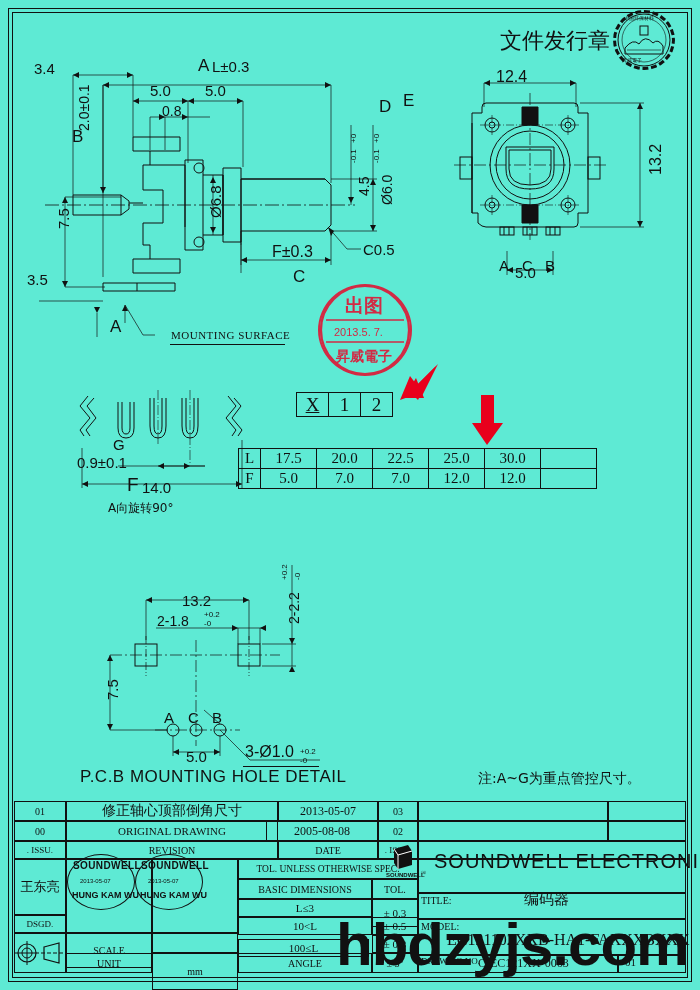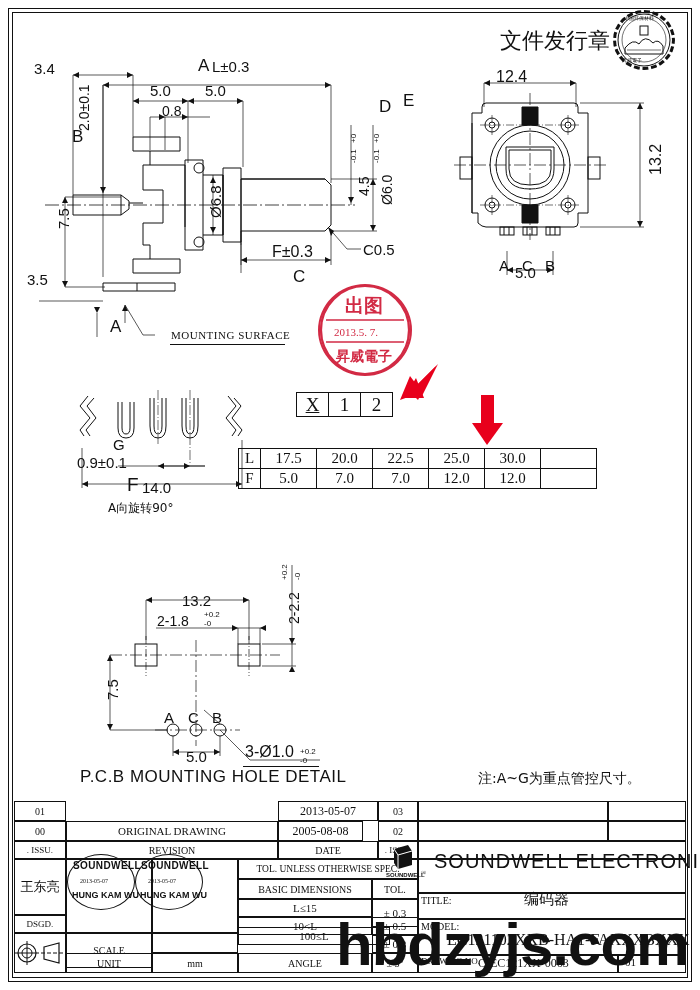--- a/index.html
+++ b/index.html
@@ -6,21 +6,21 @@
   * { box-sizing: border-box; }
   html, body {
     margin: 0; padding: 0;
     background: #8a8a8a;
     font-family: "Liberation Sans", sans-serif;
   }
   #sheet {
     position: relative;
     width: 700px;
     height: 990px;
-    background: #ffffff;
+    background: #5eead4;
     overflow: hidden;
   }
   
   .frame-outer {
     position: absolute;
     left: 8px; top: 8px;
     width: 684px; height: 974px;
     border: 1.5px solid #111;
   }
   .frame-inner {
@@ -30,21 +30,21 @@
     border: 1px solid #111;
   }
   .txt {
     position: absolute;
     color: #111;
     white-space: nowrap;
     font-family: "Liberation Sans", sans-serif;
     line-height: 1;
   }
   .serif { font-family: "Liberation Serif", serif; }
-  .mono { font-family: Liberation Serif, serif; }
+  .mono { font-family: Liberation Sans, sans-serif; }
   .vert { transform-origin: center center; }
   
   .ln { position: absolute; background: #111; }
   .hl { height: 1px; }
   svg { position: absolute; overflow: visible; }
   
   table.grid { border-collapse: collapse; position: absolute; }
   table.grid td, table.grid th {
     border: 1px solid #111;
     font-family: "Liberation Serif", serif;
@@ -519,28 +519,29 @@
   <div class="txt" style="left:300px; top:748px; font-size:8px;">+0.2</div>
   <div class="txt" style="left:300px; top:757px; font-size:8px;">-0</div>
   <div class="ln hl" style="left:243px; top:766px; width:76px;"></div>
 
   <div class="txt" style="left:80px; top:768px; font-size:17px; letter-spacing:0.5px;">P.C.B  MOUNTING  HOLE  DETAIL</div>
   <div class="txt cjk" style="left:478px; top:771px; font-size:14px;">注:A~G为重点管控尺寸。</div>
 
   <div id="title-block">
 
     <div class="cell" style="left:0;   top:0;  width:52px;  height:20px;">01</div>
+    <div class="cell cjk" style="left:52px; top:0; width:212px; height:20px; font-size:14px;">修正轴心顶部倒角尺寸</div>
     <div class="cell" style="left:264px; top:0; width:100px; height:20px; font-size:12px;">2013-05-07</div>
     <div class="cell" style="left:364px; top:0; width:40px; height:20px;">03</div>
     <div class="cell" style="left:404px; top:0; width:190px; height:20px;"></div>
     <div class="cell" style="left:594px; top:0; width:78px; height:20px;"></div>
 
     <div class="cell" style="left:0;   top:20px; width:52px;  height:20px;">00</div>
     <div class="cell" style="left:52px; top:20px; width:212px; height:20px; font-size:11px;">ORIGINAL  DRAWING</div>
-    <div class="cell" style="left:264px; top:20px; width:85px; height:20px; font-size:12px;">2005-08-08</div>
+    <div class="cell" style="left:252px; top:20px; width:112px; height:20px; font-size:12px;">2005-08-08</div>
     <div class="cell" style="left:364px; top:20px; width:40px; height:20px;">02</div>
     <div class="cell" style="left:404px; top:20px; width:190px; height:20px;"></div>
     <div class="cell" style="left:594px; top:20px; width:78px; height:20px;"></div>
 
     <div class="cell" style="left:0;   top:40px; width:52px;  height:18px; font-size:9px;">. ISSU.</div>
     <div class="cell" style="left:52px; top:40px; width:212px; height:18px; font-size:10px;">REVISION</div>
     <div class="cell" style="left:264px; top:40px; width:100px; height:18px; font-size:10px;">DATE</div>
     <div class="cell" style="left:364px; top:40px; width:40px; height:18px; font-size:9px;">. ISSU.</div>
     <div class="cell" style="left:404px; top:40px; width:268px; height:18px;"></div>
 
@@ -556,31 +557,31 @@
         <circle cx="12" cy="12" r="5" fill="none" stroke="#111" stroke-width="1"></circle>
         <line x1="12" y1="0" x2="12" y2="24" stroke="#111" stroke-width="1"></line>
         <line x1="0" y1="12" x2="24" y2="12" stroke="#111" stroke-width="1"></line>
         <path d="M29 6 L44 2 L44 22 L29 18 Z" fill="none" stroke="#111" stroke-width="1.2"></path>
         <line x1="26" y1="12" x2="48" y2="12" stroke="#111" stroke-width="1" stroke-dasharray="4,2"></line>
       </svg>
     </div>
     <div class="cell" style="left:52px; top:132px; width:86px; height:35px; font-size:10px;">SCALE</div>
     <div class="cell" style="left:138px; top:132px; width:86px; height:20px; font-size:10px;"></div>
     <div class="cell" style="left:52px; top:152px; width:86px; height:20px; font-size:10px;">UNIT</div>
-    <div class="cell" style="left:138px; top:152px; width:86px; height:20px; font-size:10px;">mm</div>
+    <div class="cell" style="left:138px; top:152px; width:86px; height:37px; font-size:10px;">mm</div>
 
     <div class="cell" style="left:224px; top:58px; width:180px; height:20px; font-size:9.5px;">TOL. UNLESS  OTHERWISE  SPEC.</div>
     <div class="cell" style="left:224px; top:78px; width:134px; height:20px; font-size:10px;">BASIC  DIMENSIONS</div>
     <div class="cell" style="left:358px; top:78px; width:46px; height:20px; font-size:10px;">TOL.</div>
 
-    <div class="cell" style="left:224px; top:98px; width:134px; height:18px; font-size:11px;">L≤15</div>
+    <div class="cell" style="left:224px; top:98px; width:134px; height:18px; font-size:11px;">L≤3</div>
     <div class="cell" style="left:358px; top:98px; width:46px; height:28px; font-size:11px;">± 0.3</div>
     <div class="cell" style="left:224px; top:116px; width:134px; height:18px; font-size:11px;">10&lt;L</div>
     <div class="cell" style="left:358px; top:116px; width:46px; height:18px; font-size:11px;">± 0.5</div>
-    <div class="cell" style="left:224px; top:126px; width:152px; height:18px; font-size:11px;">100≤L</div>
+    <div class="cell" style="left:224px; top:138px; width:131px; height:18px; font-size:11px;">100≤L</div>
     <div class="cell" style="left:358px; top:134px; width:46px; height:18px; font-size:11px;">± 0.8</div>
     <div class="cell" style="left:224px; top:152px; width:134px; height:20px; font-size:10px;">ANGLE</div>
     <div class="cell" style="left:358px; top:152px; width:46px; height:20px; font-size:10px;">± 5°</div>
 
     <div class="cell" style="left:404px; top:58px; width:268px; height:34px;"></div>
     <div class="cell left" style="left:404px; top:92px; width:268px; height:26px;"></div>
     <div class="cell left" style="left:404px; top:118px; width:268px; height:36px;"></div>
     <div class="cell left" style="left:404px; top:154px; width:200px; height:18px;"></div>
     <div class="cell" style="left:604px; top:154px; width:68px; height:18px;"></div>
   </div>

